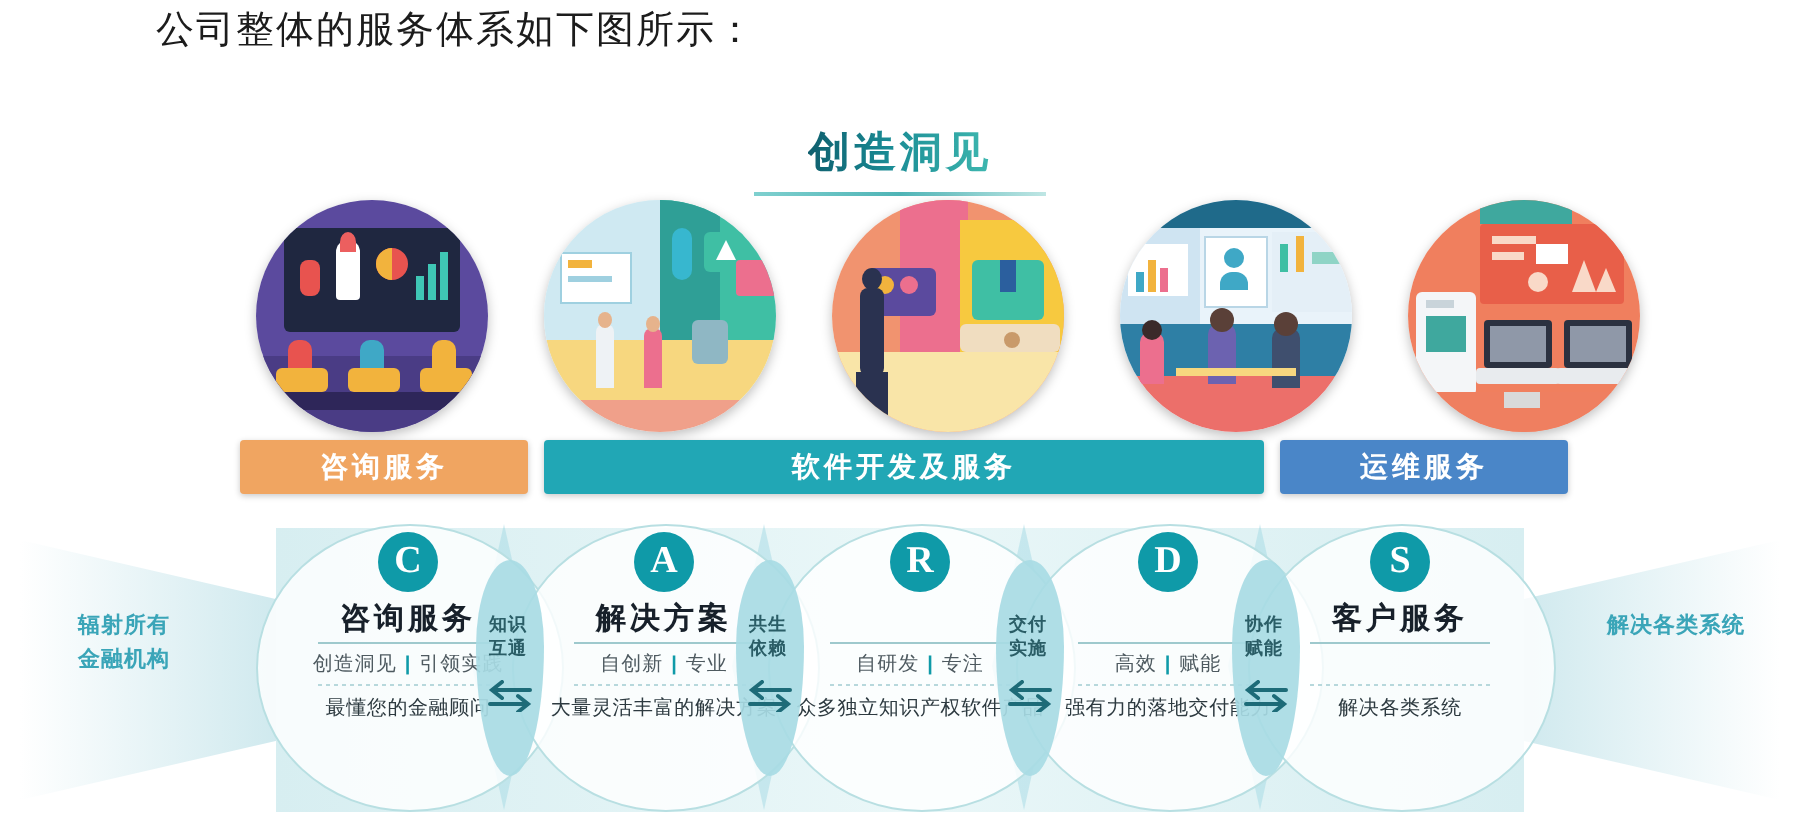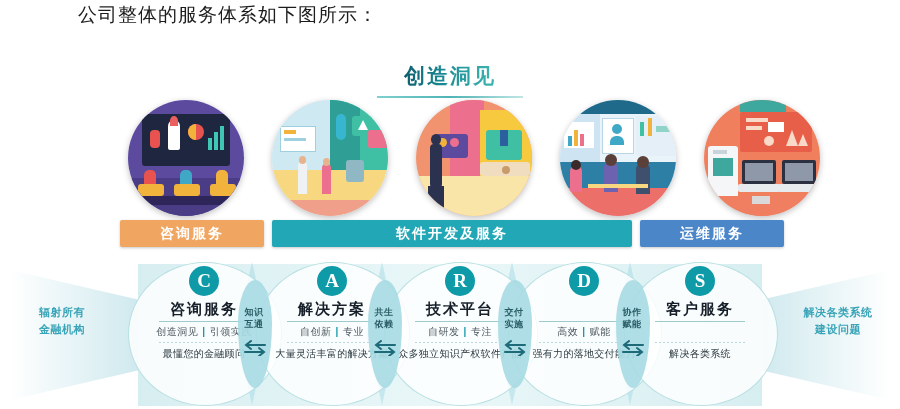--- a/index.html
+++ b/index.html
@@ -42,21 +42,21 @@
     position:absolute;top:0;height:27px;border-radius:2px;
     display:flex;align-items:center;justify-content:center;
     color:#fff;font-size:14px;font-weight:bold;letter-spacing:2px;
     box-shadow:0 1px 3px rgba(0,0,0,.22);
   }
   
   #band{position:absolute;left:0;top:210px;width:900px;height:151px;}
   #band-bg{position:absolute;inset:0;}
   .side-lbl{
     position:absolute;top:47px;width:96px;text-align:center;
-    font-size:11px;font-weight:bold;color:#3aa5b8;line-height:17px;letter-spacing:.5px;font-family:Liberation Mono, monospace;
+    font-size:11px;font-weight:bold;color:#3aa5b8;line-height:17px;letter-spacing:.5px;
   }
   .ell{
     position:absolute;top:4px;width:152px;height:142px;border-radius:50%;
     background:rgba(255,255,255,.82);border:1px solid #b8dfe2;
   }
   .node{position:absolute;top:0;width:152px;height:151px;text-align:center;}
   .badge{
     position:absolute;left:50%;top:8px;transform:translateX(-50%);
     width:30px;height:30px;border-radius:50%;background:#0f9aa8;
     color:#fff;font-size:19px;font-weight:bold;line-height:30px;
@@ -257,21 +257,20 @@
       <path d="M512,4 L528,75 L512,147 L496,75 Z" fill="#9ed6e2" opacity=".45"></path>
       <path d="M630,4 L646,75 L630,147 L614,75 Z" fill="#9ed6e2" opacity=".45"></path>
     </svg>
 
     <div class="side-lbl" style="left:14px">
       <div>辐射所有</div>
       <div>金融机构</div>
     </div>
     <div class="side-lbl" style="left:790px">
       <div>解决各类系统</div>
-      <div>建设问题</div>
     </div>
 
     <div class="ell" style="left:128px"></div>
     <div class="ell" style="left:256px"></div>
     <div class="ell" style="left:384px"></div>
     <div class="ell" style="left:508px"></div>
     <div class="ell" style="left:624px"></div>
 
     <div class="node" style="left:128px">
       <div class="badge">C</div>
@@ -286,21 +285,20 @@
       <div class="badge">A</div>
       <div class="n-title">解决方案</div>
       <div class="n-rule"></div>
       <div class="n-sub"><span>自创新</span><span class="sep">|</span><span>专业</span></div>
       <div class="n-dot"></div>
       <div class="n-desc">大量灵活丰富的解决方案</div>
     </div>
 
     <div class="node" style="left:384px">
       <div class="badge">R</div>
-      <div class="n-title">技术平台</div>
       <div class="n-rule"></div>
       <div class="n-sub"><span>自研发</span><span class="sep">|</span><span>专注</span></div>
       <div class="n-dot"></div>
       <div class="n-desc">众多独立知识产权软件产品</div>
     </div>
 
     <div class="node" style="left:508px">
       <div class="badge">D</div>
       <div class="n-rule"></div>
       <div class="n-sub"><span>高效</span><span class="sep">|</span><span>赋能</span></div>

